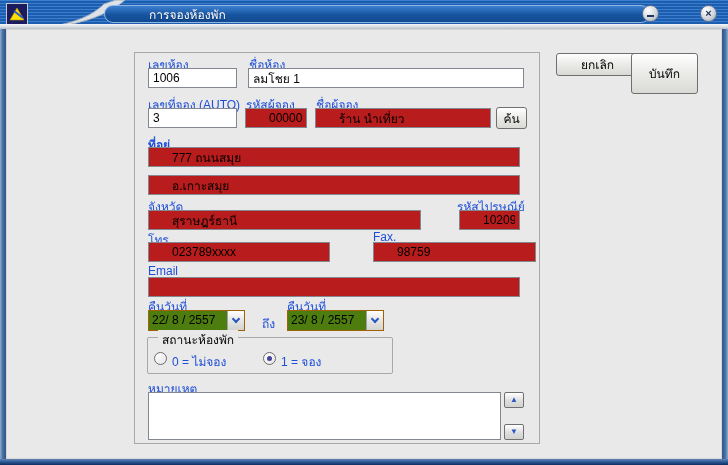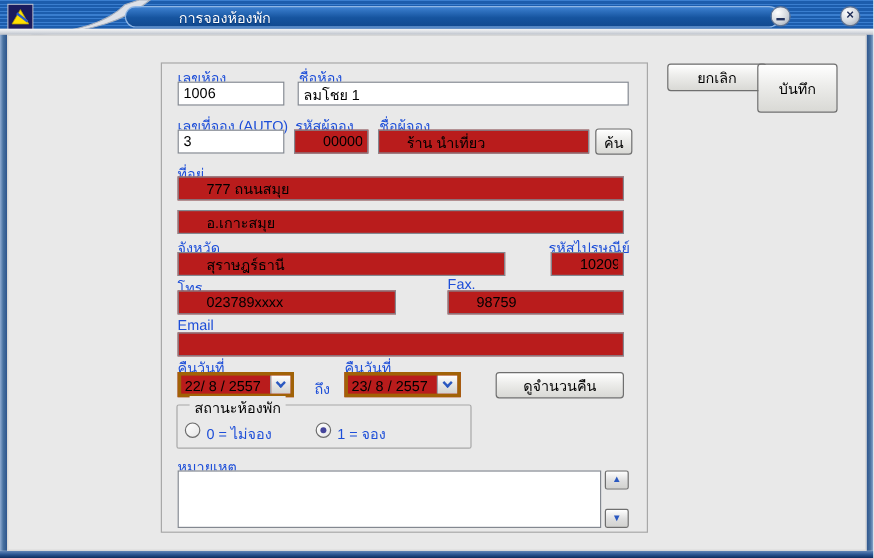--- a/index.html
+++ b/index.html
@@ -65,21 +65,21 @@
     padding:1px 4px; font-family:inherit; outline:none;
   }
   .field.yellow { background:#b91c1c;padding-left:23px; }
   .btn {
     position:absolute; border:1px solid #6f6f6f; border-radius:3px;
     background: linear-gradient(180deg,#ffffff,#ececea 45%,#d9d9d5);
     box-shadow: inset 0 1px 0 #ffffff;
     font-size:12px; color:#000; font-family:inherit; cursor:default;
   }
   .combo {
-    position:absolute; height:21px; border:3px solid #a16207; background:#b91c1c;
+    position:absolute; height:21px; border:1px solid #a16207; background:#4d7c0f;
     display:flex; align-items:stretch;
   }
   .combo-val { flex:1; font-size:12px; padding:2px 3px 0 3px; white-space:nowrap; overflow:hidden; }
   .combo-drop {
     width:17px; border-left:1px solid #9aa0a8;
     background: linear-gradient(180deg,#fefefe,#e6e6e4 50%,#d3d3d0);
     display:flex; align-items:center; justify-content:center;
   }
   .chev {
     width:6px; height:6px; margin-top:-3px;
@@ -162,53 +162,52 @@
   <input class="field" style="left: 248px; top: 68px; width: 276px;" value="ลมโชย 1">
 
   <div class="lbl" style="left:148px; top:95px;">เลขที่จอง (AUTO)</div>
   <div class="lbl" style="left:246px; top:95px;">รหัสผู้จอง</div>
   <div class="lbl" style="left:316px; top:95px;">ชื่อผู้จอง</div>
   <input class="field" style="left: 148px; top: 108px; width: 89px;" value="3">
   <input class="field yellow" style="left: 245px; top: 108px; width: 62px;" value="0000003">
   <input class="field yellow" style="left: 315px; top: 108px; width: 176px;" value="ร้าน นำเที่ยว">
   <button class="btn" style="left:496px; top:107px; width:31px; height:22px;">ค้น</button>
 
-  <div class="lbl" style="left:148px; top:135px;">ที่อยู่</div>
+  <div class="lbl" style="left:148px; top:135px;font-weight:bold;">ที่อยู่</div>
   <input class="field yellow" style="left: 148px; top: 147px; width: 372px;" value="777 ถนนสมุย">
   <input class="field yellow" style="left: 148px; top: 175px; width: 372px;" value="อ.เกาะสมุย">
 
   <div class="lbl" style="left:148px; top:197px;">จังหวัด</div>
   <div class="lbl" style="left:457px; top:197px;">รหัสไปรษณีย์</div>
   <input class="field yellow" style="left: 148px; top: 210px; width: 273px;" value="สุราษฎร์ธานี">
   <input class="field yellow" style="left: 459px; top: 210px; width: 61px;" value="10209">
 
   <div class="lbl" style="left:148px; top:230px;">โทร.</div>
   <div class="lbl" style="left:373px; top:230px;">Fax.</div>
   <input class="field yellow" style="left: 148px; top: 242px; width: 182px;" value="023789xxxx">
-  <input class="field yellow" style="left: 373px; top: 242px; width: 147px;" value="98759">
+  <input class="field yellow" style="left: 373px; top: 242px; width: 163px;" value="98759">
 
   <div class="lbl" style="left:148px; top:264px;">Email</div>
   <input class="field yellow" style="left: 148px; top: 277px; width: 372px;">
 
   <div class="lbl" style="left:148px; top:297px;">คืนวันที่</div>
   <div class="lbl" style="left:287px; top:297px;">คืนวันที่</div>
   <div class="combo" style="left:148px; top:310px; width:97px;">
     <div class="combo-val">22/ 8 / 2557</div>
     <div class="combo-drop">
       <span class="chev"></span>
     </div>
   </div>
   <div class="lbl" style="left:262px; top:314px;">ถึง</div>
   <div class="combo" style="left:287px; top:310px; width:97px;">
     <div class="combo-val">23/ 8 / 2557</div>
     <div class="combo-drop">
       <span class="chev"></span>
     </div>
   </div>
-  <button class="btn" style="left:413px; top:310px; width:107px; height:22px;">ดูจำนวนคืน</button>
 
   <div class="statusbox">
     <div class="statuslegend">สถานะห้องพัก</div>
   </div>
   <div class="radio" style="left:154px; top:352px;"></div>
   <div class="lbl" style="left:172px; top:352px;">0 = ไม่จอง</div>
   <div class="radio checked" style="left:263px; top:352px;"></div>
   <div class="lbl" style="left:281px; top:352px;">1 = จอง</div>
 
   <div class="lbl" style="left:148px; top:379px;">หมายเหตุ</div>

